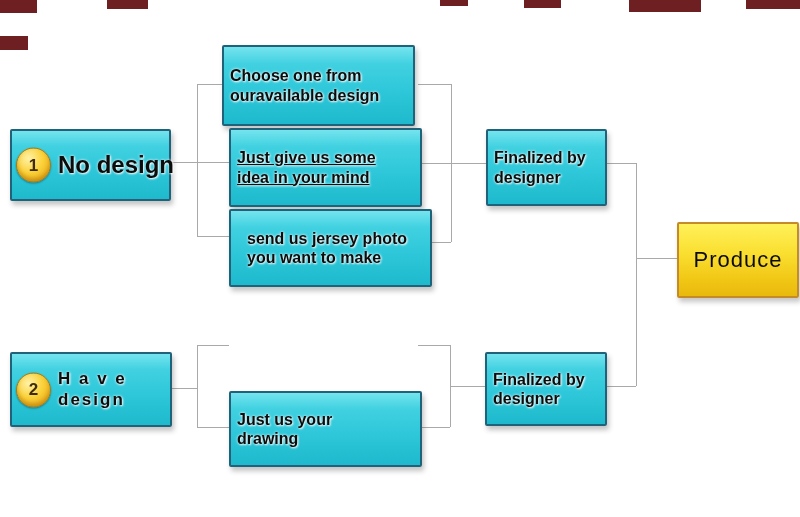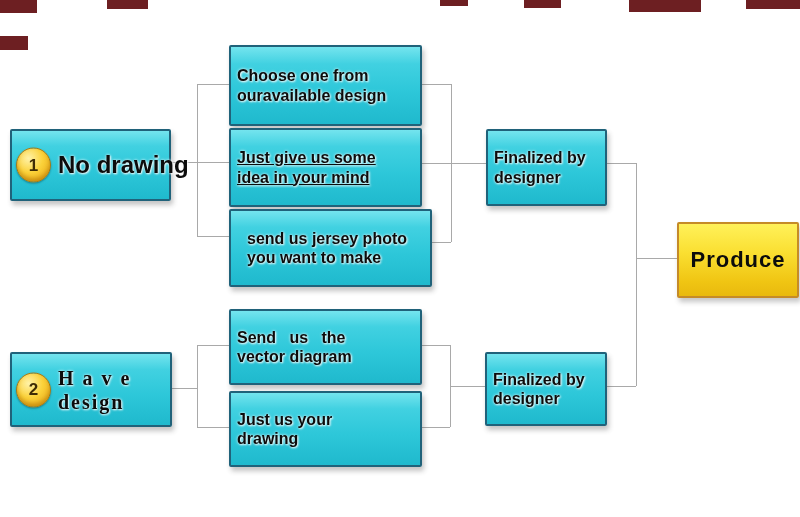--- a/index.html
+++ b/index.html
@@ -20,38 +20,38 @@
     border:2px solid #20627a;border-radius:2px;
     box-shadow:2px 4px 5px rgba(70,70,70,.32);
     display:flex;align-items:center;
     font-weight:700;
   }
   .box-text{
     white-space:pre;padding:0 6px;line-height:1.2;font-size:16px;
     text-shadow:0 0 3px rgba(255,255,255,.95),1px 1px 2px rgba(255,255,255,.85);
   }
   .entry-label{font-size:24px;margin-left:40px;}
-  .entry-label.spaced{font-size:20px;letter-spacing:2px;margin-left:40px;font-family:Liberation Serif, serif;}
+  .entry-label.spaced{font-size:17px;letter-spacing:2px;margin-left:40px;}
   .badge{
     position:absolute;left:4px;top:50%;transform:translateY(-50%);
     width:33px;height:33px;border-radius:50%;
     background:radial-gradient(circle at 35% 30%,#fff2a8 0%,#fbd23a 45%,#eeb31f 80%,#d89a16 100%);
     border:1px solid #a87a12;
     box-shadow:inset 0 -3px 4px rgba(170,110,0,.55),0 1px 2px rgba(0,0,0,.35);
     display:flex;align-items:center;justify-content:center;
     font-size:17px;font-weight:700;color:#3f2c05;
   }
   
   .produce-box{
     position:absolute;left:677px;top:222px;width:118px;height:72px;
     background:linear-gradient(180deg,#fff15a 0%,#fadf31 40%,#f0c513 80%,#e9b90e 100%);
     border:2px solid #c58b28;border-radius:2px;
     box-shadow:2px 4px 5px rgba(70,70,70,.3);
     display:flex;align-items:center;justify-content:center;
-    font-size:22px;font-weight:700;letter-spacing:1px;
+    font-size:22px;font-weight:400;letter-spacing:1px;
   }
 </style>
 </head>
 <body>
 
 <div id="canvas">
 
   <div class="frag" style="left:0;top:0;width:37px;height:13px;"></div>
   <div class="frag" style="left:107px;top:0;width:41px;height:9px;"></div>
   <div class="frag" style="left:440px;top:0;width:28px;height:6px;"></div>
@@ -77,24 +77,24 @@
   <div class="hline" style="left:197px;top:427px;width:32px;"></div>
   <div class="vline" style="left:197px;top:345px;height:82px;"></div>
   <div class="hline" style="left:418px;top:345px;width:32px;"></div>
   <div class="hline" style="left:418px;top:427px;width:32px;"></div>
   <div class="vline" style="left:450px;top:345px;height:82px;"></div>
   <div class="hline" style="left:450px;top:386px;width:35px;"></div>
   <div class="hline" style="left:603px;top:386px;width:33px;"></div>
 
   <div class="cyan-box" style="left:10px;top:129px;width:157px;height:68px;">
     <span class="badge">1</span>
-    <span class="box-text entry-label">No drawing</span>
+    <span class="box-text entry-label">No design</span>
   </div>
 
-  <div class="cyan-box" style="left:229px;top:45px;width:189px;height:77px;align-items:center;">
+  <div class="cyan-box" style="left:222px;top:45px;width:189px;height:77px;align-items:center;">
     <span class="box-text">Choose one from
 ouravailable design</span>
   </div>
   <div class="cyan-box" style="left:229px;top:128px;width:189px;height:75px;text-decoration:underline;">
     <span class="box-text">Just give us some
 idea in your mind</span>
   </div>
   <div class="cyan-box" style="left:229px;top:209px;width:189px;height:74px;padding-left:10px;">
     <span class="box-text">send us jersey photo
 you want to make</span>
@@ -104,24 +104,20 @@
     <span class="box-text">Finalized by
 designer</span>
   </div>
 
   <div class="cyan-box" style="left:10px;top:352px;width:158px;height:71px;">
     <span class="badge">2</span>
     <span class="box-text entry-label spaced">H a v e
 design</span>
   </div>
 
-  <div class="cyan-box" style="left:229px;top:309px;width:189px;height:72px;">
-    <span class="box-text">Send   us   the
-vector diagram</span>
-  </div>
   <div class="cyan-box" style="left:229px;top:391px;width:189px;height:72px;">
     <span class="box-text">Just us your
 drawing</span>
   </div>
 
   <div class="cyan-box" style="left:485px;top:352px;width:118px;height:70px;">
     <span class="box-text">Finalized by
 designer</span>
   </div>
 

